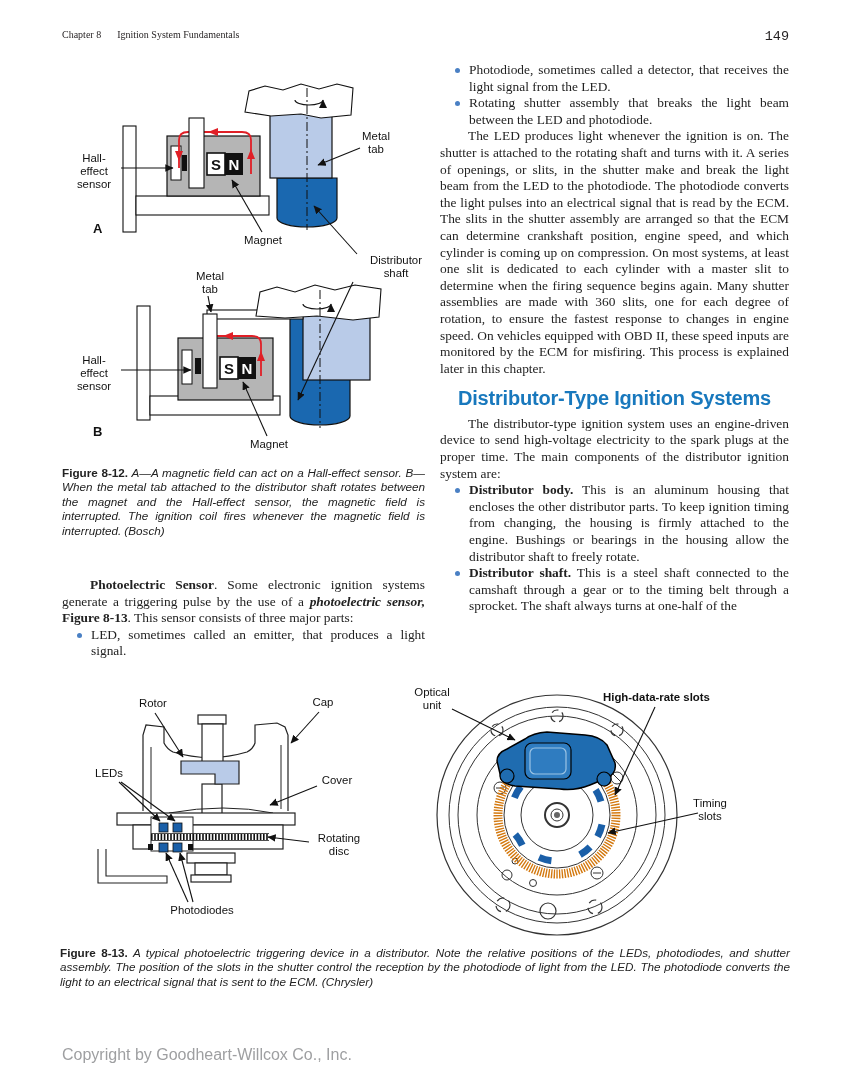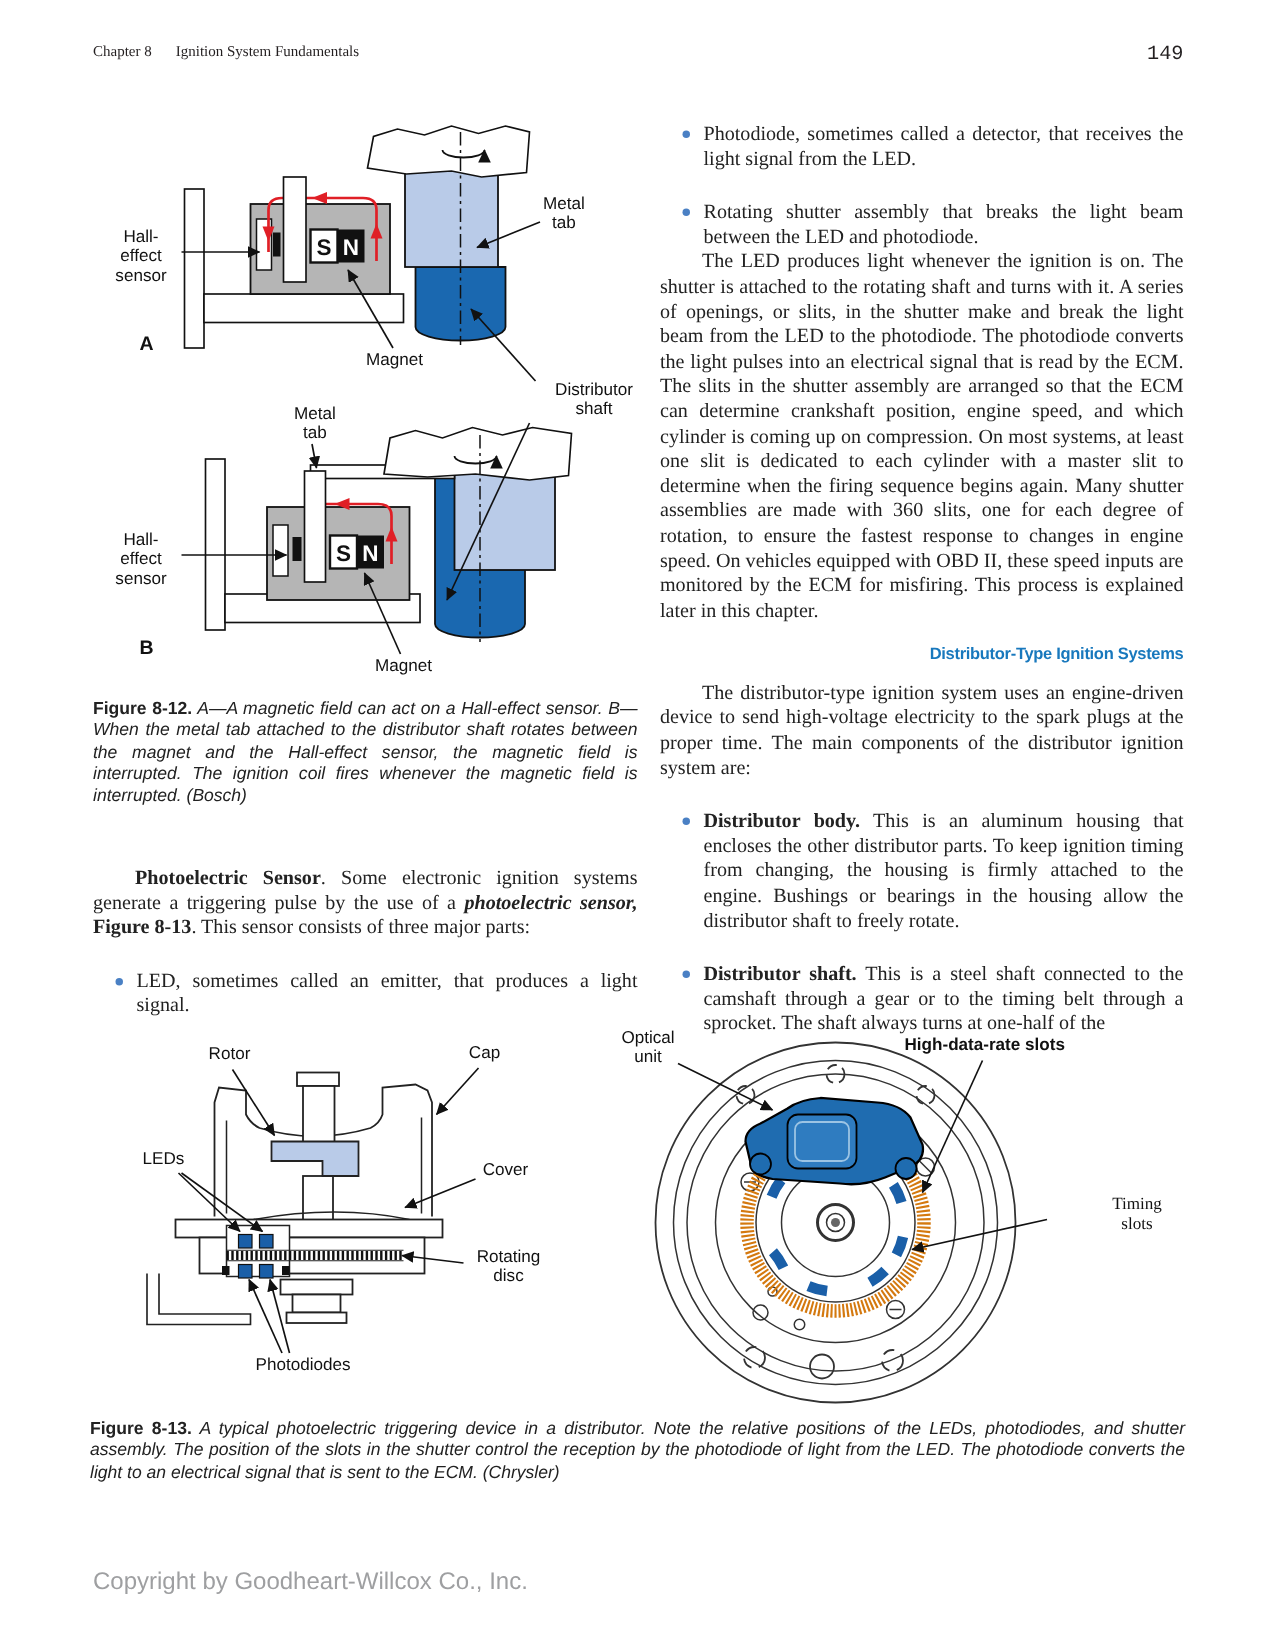--- a/index.html
+++ b/index.html
@@ -11,32 +11,32 @@
   .abs { position:absolute; }
 
   
   .header-left { left:62px; top:29px; font-size:10px; color:#231f20; }
   .header-left .chapter { margin-right:16px; }
   .page-num { right:60px; top:29px; font-size:13.5px; color:#231f20;font-family:Liberation Mono, monospace; }
 
   
   .bodytext { font-size:13.4px; line-height:16.6px; text-align:justify; color:#222; }
   .indent { text-indent:28px; }
-  .bullet { position:relative; padding-left:29px;margin-top:19px; }
+  .bullet { position:relative; padding-left:29px; }
   .bullet::before {
     content:""; position:absolute; left:15px; top:6px;
     width:5px; height:5px; border-radius:50%; background:#4a80c4;
   }
   b.lead { font-weight:bold; }
   .bi { font-weight:bold; font-style:italic; }
 
   .heading-blue {
     font-family:"Liberation Sans", sans-serif; font-weight:bold;
-    font-size:11px; color:#1878bd; letter-spacing:-0.2px;
-    margin:13px 0 9px 0; text-align:right; text-indent:0;
+    font-size:20px; color:#1878bd; letter-spacing:-0.2px;
+    margin:13px 0 9px 0; text-align:center; text-indent:0;
   }
 
   
   .caption {
     font-family:"Liberation Sans", sans-serif; font-style:italic;
     font-size:11.7px; line-height:14.4px; text-align:justify; color:#222;
   }
   .caption .cap-label { font-style:normal; font-weight:bold; }
 
   
@@ -288,21 +288,21 @@
   <div class="fig-label" style="left:76px; top:14px; width:44px;">Rotor</div>
   <div class="fig-label" style="left:250px; top:13px; width:36px;">Cap</div>
   <div class="fig-label" style="left:34px; top:84px; width:40px;">LEDs</div>
   <div class="fig-label" style="left:260px; top:91px; width:44px;">Cover</div>
   <div class="fig-label" style="left:255px; top:149px; width:58px;">Rotating
 disc</div>
   <div class="fig-label" style="left:106px; top:221px; width:82px;">Photodiodes</div>
   <div class="fig-label" style="left:352px; top:3px; width:50px;">Optical
 unit</div>
   <div class="fig-label left-align" style="left:548px; top:8px; width:130px;">High-data-rate slots</div>
-  <div class="fig-label" style="left:678px; top:114px; width:50px;font-family:Liberation Serif, serif;">Timing
+  <div class="fig-label" style="left:630px; top:114px; width:50px;">Timing
 slots</div>
 </div>
 
 <div class="abs caption" style="left:60px; top:946px; width:730px;">
   <span class="cap-label">Figure 8-13.</span><span> A typical photoelectric triggering device in a distributor. Note the relative positions of the LEDs, photodiodes, and shutter assembly. The position of the slots in the shutter control the reception by the photodiode of light from the LED. The photodiode converts the light to an electrical signal that is sent to the ECM. (Chrysler)</span>
 </div>
 
 <div class="abs footer">Copyright by Goodheart-Willcox Co., Inc.</div>
 
 </body></html>

